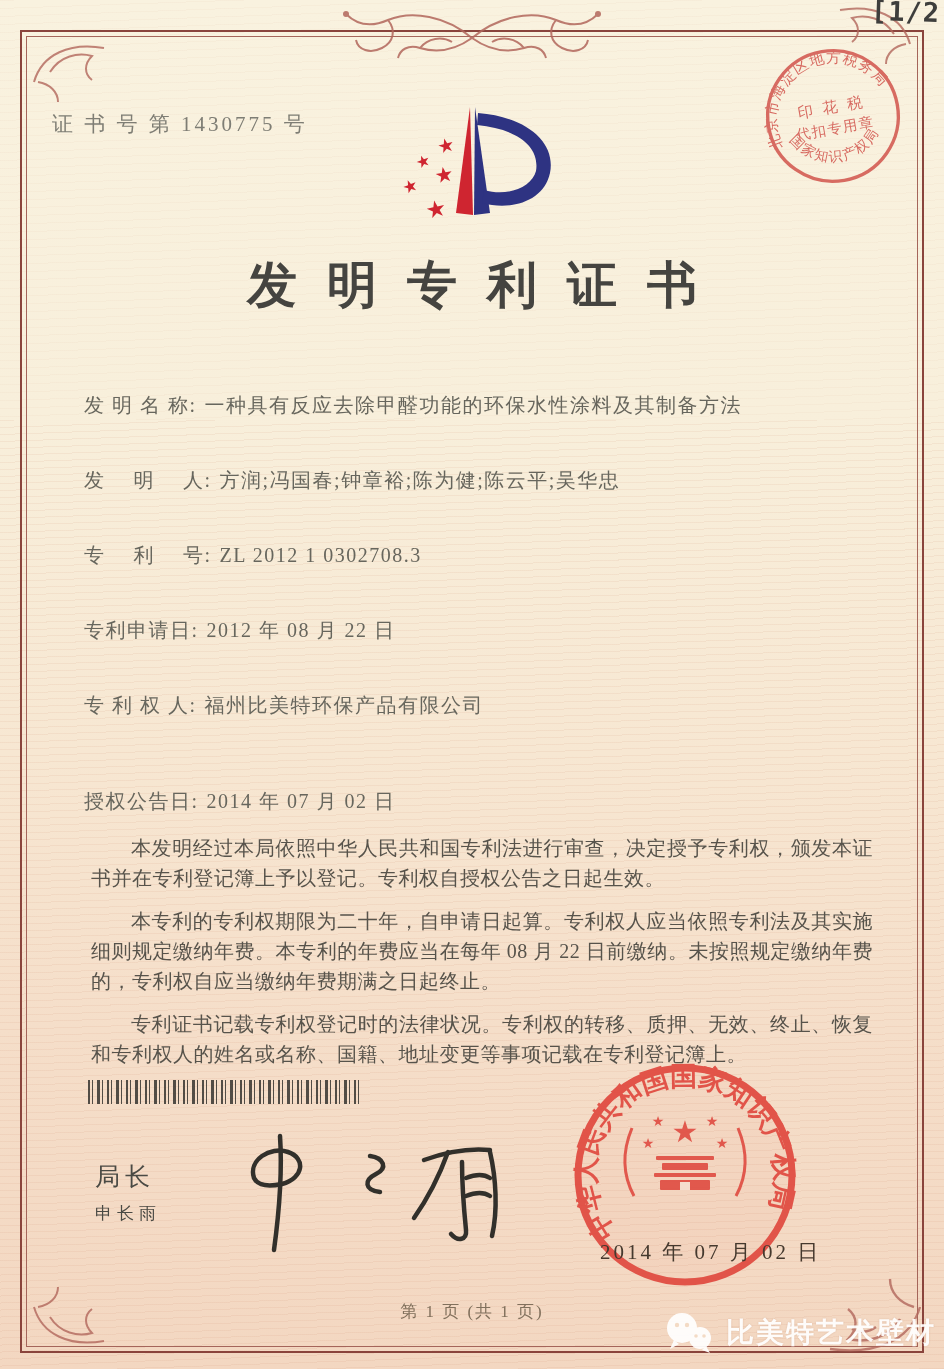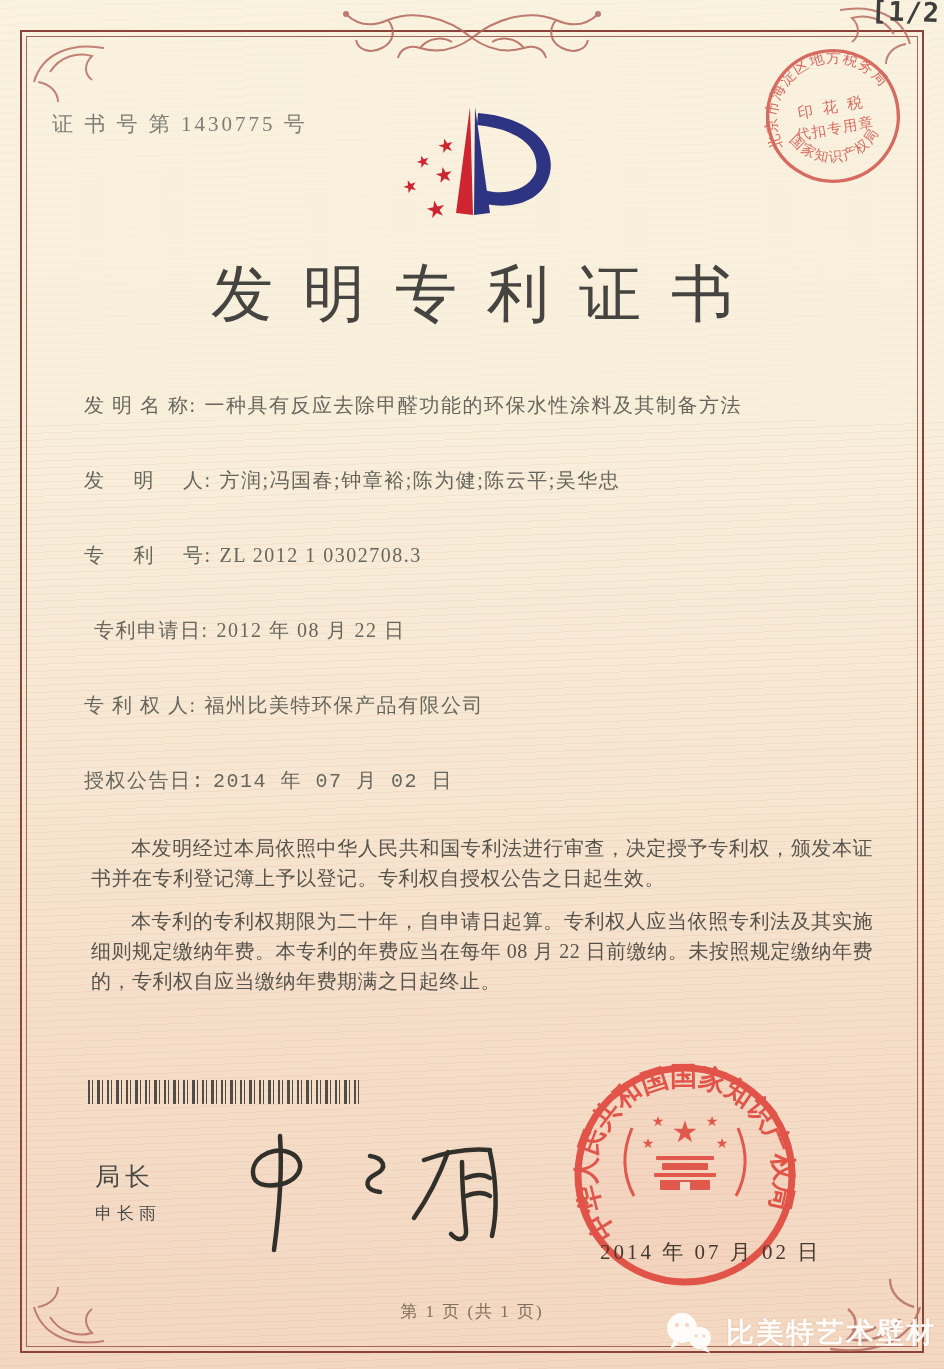--- a/index.html
+++ b/index.html
@@ -26,27 +26,27 @@
     transform:rotate(2deg); font-weight:bold; letter-spacing:1px;
   }
   .cert-no{
     position:absolute; left:52px; top:110px; z-index:3;
     font-size:21px; color:#7e7d74; letter-spacing:3px;text-align:right;
   }
   .tax-stamp{position:absolute; left:761px; top:44px; width:144px; height:144px; z-index:3; transform:rotate(-10deg); opacity:.8;}
   .logo{position:absolute; left:378px; top:90px; width:200px; height:152px; z-index:3;}
   .title{
     position:absolute; left:0; right:0; top:252px; z-index:3;
-    text-align:center; font-size:62px; font-weight:400; color:#454440;
+    text-align:center; font-size:50px; font-weight:700; color:#454440;
     letter-spacing:30px; padding-left:30px;
   }
   .fields{position:absolute; left:84px; top:392px; width:800px; z-index:3;}
   .field-row{position:absolute; left:0; width:800px; font-size:20px; color:#67665d; letter-spacing:1.5px; white-space:nowrap;}
   .field-row .lbl{margin-right:8px;}
-  .row-0{top:0;} .row-1{top:75px;} .row-2{top:150px;} .row-3{top:225px;margin-left:10px;} .row-4{top:300px;} .row-5{top:375px;font-family:Liberation Mono, monospace;}
+  .row-0{top:0;} .row-1{top:75px;} .row-2{top:150px;} .row-3{top:225px;} .row-4{top:300px;} .row-5{top:396px;}
   .body-text{
     position:absolute; left:78px; top:820px; width:808px; z-index:3;
     font-size:20px; line-height:30px; color:#57534b; text-align:justify; letter-spacing:.5px;
   }
   .body-text p{margin:13px; text-indent:2em;}
   .barcode{
     position:absolute; left:88px; top:1080px; width:272px; height:24px; z-index:3; opacity:.85;
     background:repeating-linear-gradient(90deg,
       #35332f 0 2px, transparent 2px 4px,
       #35332f 4px 5px, transparent 5px 9px,
@@ -178,20 +178,21 @@
       <span class="lbl">专 利 权 人:</span><span>福州比美特环保产品有限公司</span>
     </div>
     <div class="field-row row-5">
       <span class="lbl">授权公告日:</span><span>2014 年 07 月 02 日</span>
     </div>
   </div>
 
   <div class="body-text">
     <p>本发明经过本局依照中华人民共和国专利法进行审查，决定授予专利权，颁发本证书并在专利登记簿上予以登记。专利权自授权公告之日起生效。</p>
     <p>本专利的专利权期限为二十年，自申请日起算。专利权人应当依照专利法及其实施细则规定缴纳年费。本专利的年费应当在每年 08 月 22 日前缴纳。未按照规定缴纳年费的，专利权自应当缴纳年费期满之日起终止。</p>
+    <p>专利证书记载专利权登记时的法律状况。专利权的转移、质押、无效、终止、恢复和专利权人的姓名或名称、国籍、地址变更等事项记载在专利登记簿上。</p>
   </div>
 
   <div class="barcode"></div>
 
   <div class="sig-title">局长</div>
   <div class="sig-name">申长雨</div>
 
   <svg class="signature" viewBox="0 0 320 132">
     <g stroke="#32302b" stroke-width="4.5" fill="none" stroke-linecap="round" stroke-linejoin="round">
       <path d="M36,52 C30,34 52,20 70,26 C88,32 86,52 64,58 C50,61 40,60 36,52 Z"></path>

